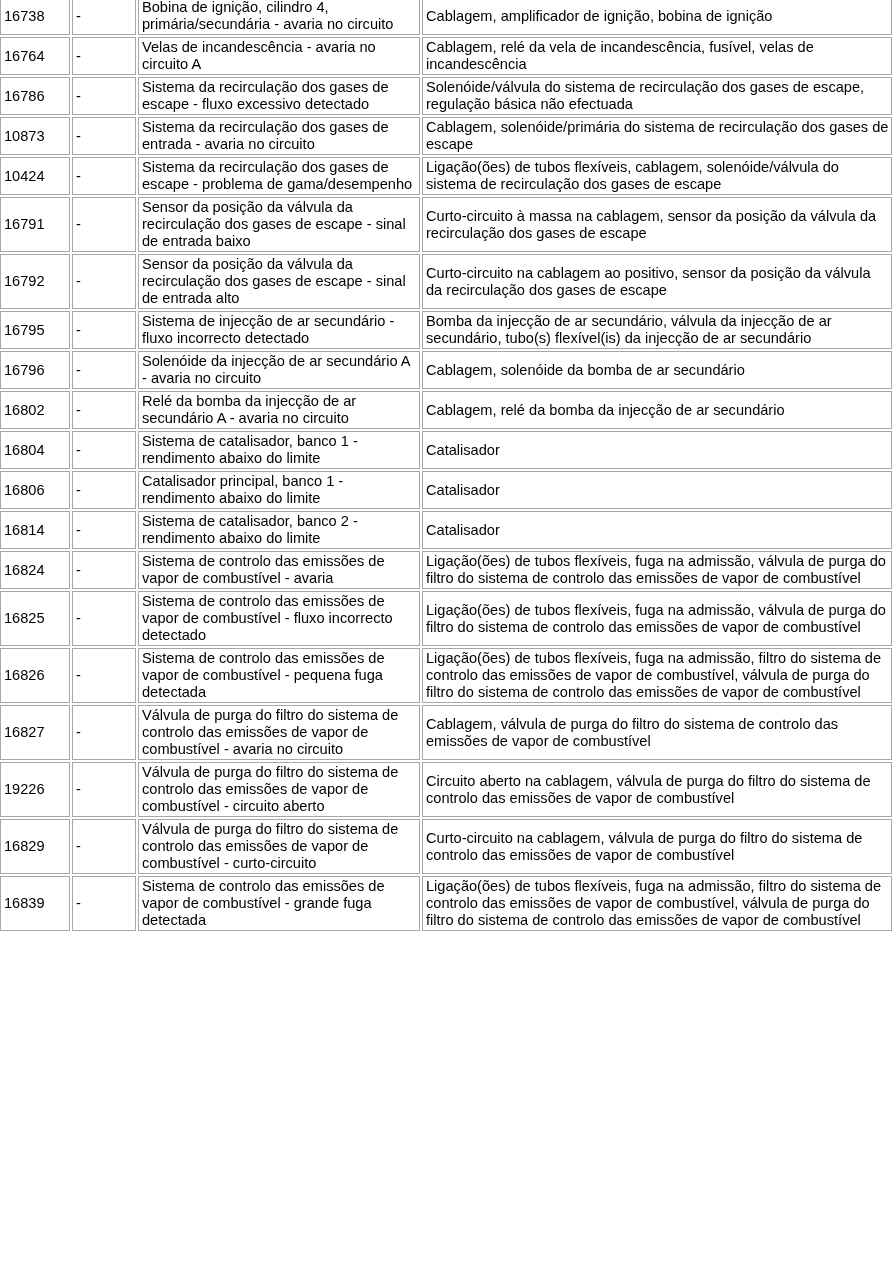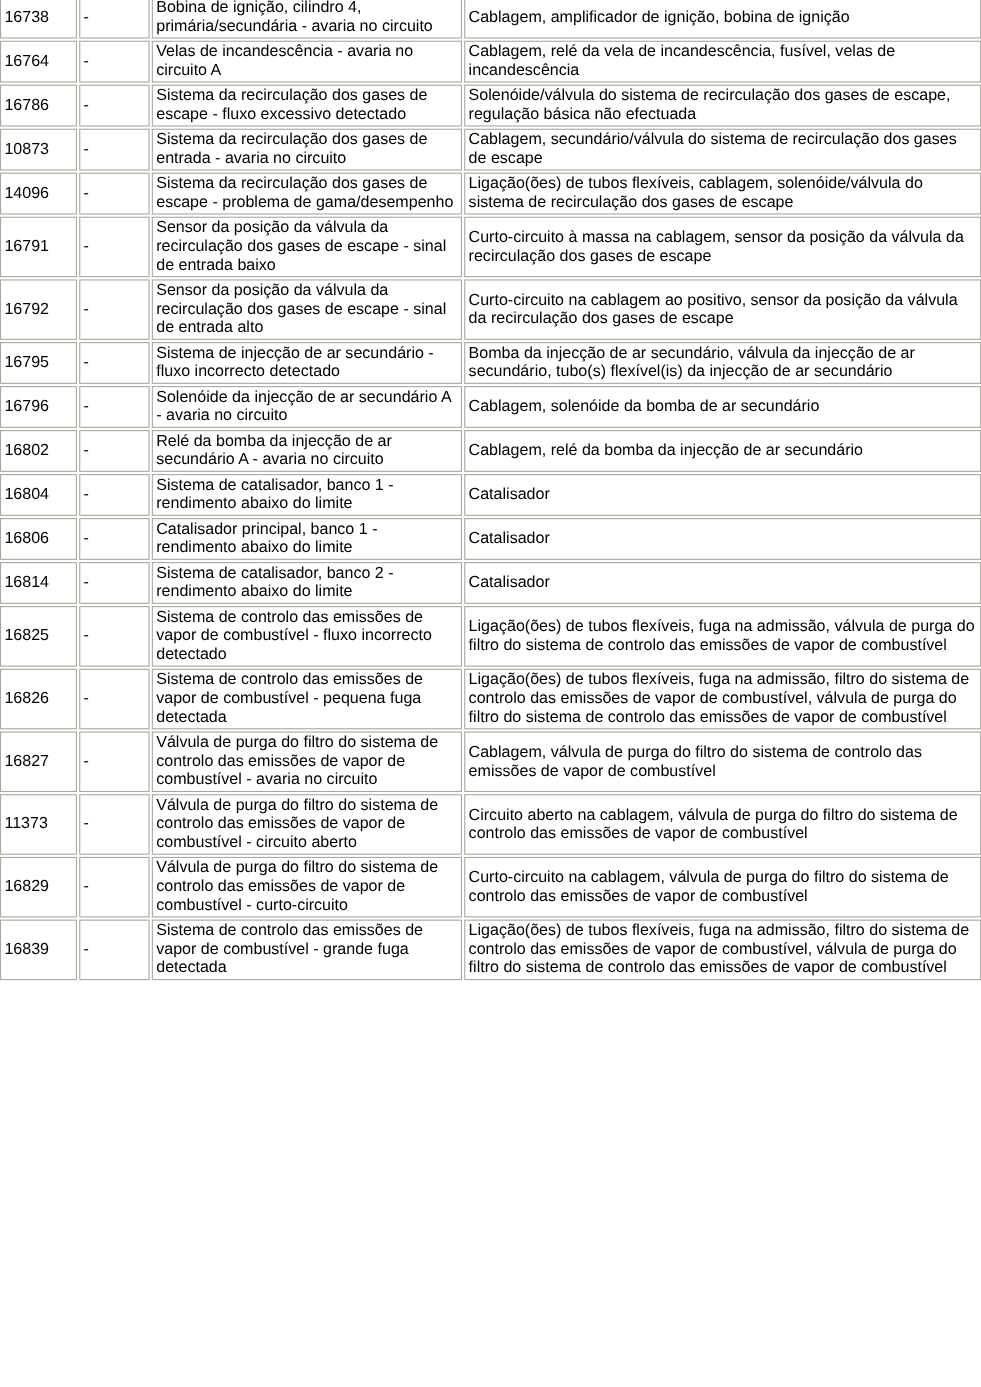--- a/index.html
+++ b/index.html
@@ -54,24 +54,24 @@
         <tr>
           <td>16786</td>
           <td>-</td>
           <td>Sistema da recirculação dos gases de escape - fluxo excessivo detectado</td>
           <td>Solenóide/válvula do sistema de recirculação dos gases de escape, regulação básica não efectuada</td>
         </tr>
         <tr>
           <td>10873</td>
           <td>-</td>
           <td>Sistema da recirculação dos gases de entrada - avaria no circuito</td>
-          <td>Cablagem, secundário/válvula do sistema de recirculação dos gases de escape</td>
+          <td>Cablagem, solenóide/primária do sistema de recirculação dos gases de escape</td>
         </tr>
         <tr>
-          <td>14096</td>
+          <td>10424</td>
           <td>-</td>
           <td>Sistema da recirculação dos gases de escape - problema de gama/desempenho</td>
           <td>Ligação(ões) de tubos flexíveis, cablagem, solenóide/válvula do sistema de recirculação dos gases de escape</td>
         </tr>
         <tr>
           <td>16791</td>
           <td>-</td>
           <td>Sensor da posição da válvula da recirculação dos gases de escape - sinal de entrada baixo</td>
           <td>Curto-circuito à massa na cablagem, sensor da posição da válvula da recirculação dos gases de escape</td>
         </tr>
@@ -111,39 +111,45 @@
           <td>Catalisador principal, banco 1 - rendimento abaixo do limite</td>
           <td>Catalisador</td>
         </tr>
         <tr>
           <td>16814</td>
           <td>-</td>
           <td>Sistema de catalisador, banco 2 - rendimento abaixo do limite</td>
           <td>Catalisador</td>
         </tr>
         <tr>
+          <td>16824</td>
+          <td>-</td>
+          <td>Sistema de controlo das emissões de vapor de combustível - avaria</td>
+          <td>Ligação(ões) de tubos flexíveis, fuga na admissão, válvula de purga do filtro do sistema de controlo das emissões de vapor de combustível</td>
+        </tr>
+        <tr>
           <td>16825</td>
           <td>-</td>
           <td>Sistema de controlo das emissões de vapor de combustível - fluxo incorrecto detectado</td>
           <td>Ligação(ões) de tubos flexíveis, fuga na admissão, válvula de purga do filtro do sistema de controlo das emissões de vapor de combustível</td>
         </tr>
         <tr>
           <td>16826</td>
           <td>-</td>
           <td>Sistema de controlo das emissões de vapor de combustível - pequena fuga detectada</td>
           <td>Ligação(ões) de tubos flexíveis, fuga na admissão, filtro do sistema de controlo das emissões de vapor de combustível, válvula de purga do filtro do sistema de controlo das emissões de vapor de combustível</td>
         </tr>
         <tr>
           <td>16827</td>
           <td>-</td>
           <td>Válvula de purga do filtro do sistema de controlo das emissões de vapor de combustível - avaria no circuito</td>
           <td>Cablagem, válvula de purga do filtro do sistema de controlo das emissões de vapor de combustível</td>
         </tr>
         <tr>
-          <td>11373</td>
+          <td>19226</td>
           <td>-</td>
           <td>Válvula de purga do filtro do sistema de controlo das emissões de vapor de combustível - circuito aberto</td>
           <td>Circuito aberto na cablagem, válvula de purga do filtro do sistema de controlo das emissões de vapor de combustível</td>
         </tr>
         <tr>
           <td>16829</td>
           <td>-</td>
           <td>Válvula de purga do filtro do sistema de controlo das emissões de vapor de combustível - curto-circuito</td>
           <td>Curto-circuito na cablagem, válvula de purga do filtro do sistema de controlo das emissões de vapor de combustível</td>
         </tr>

